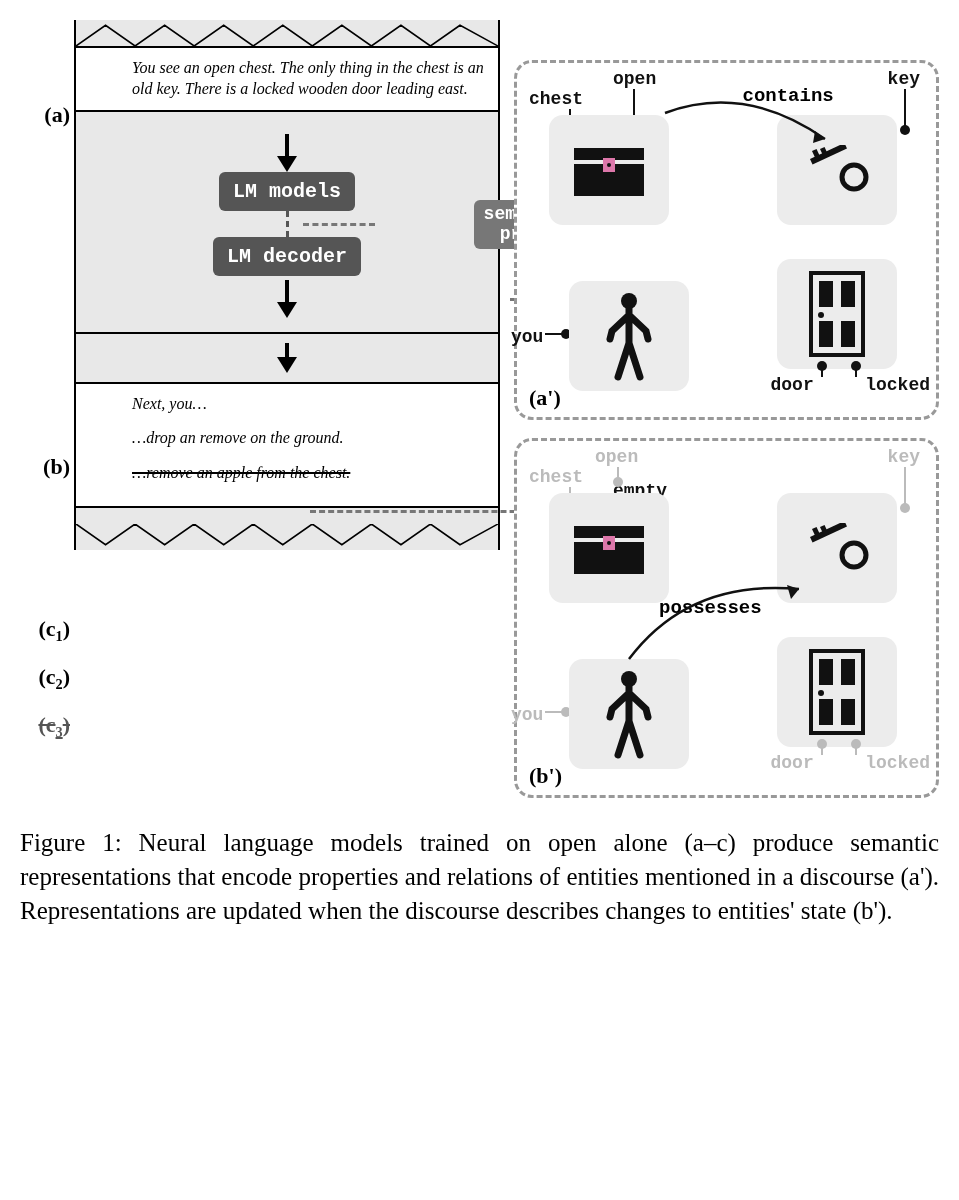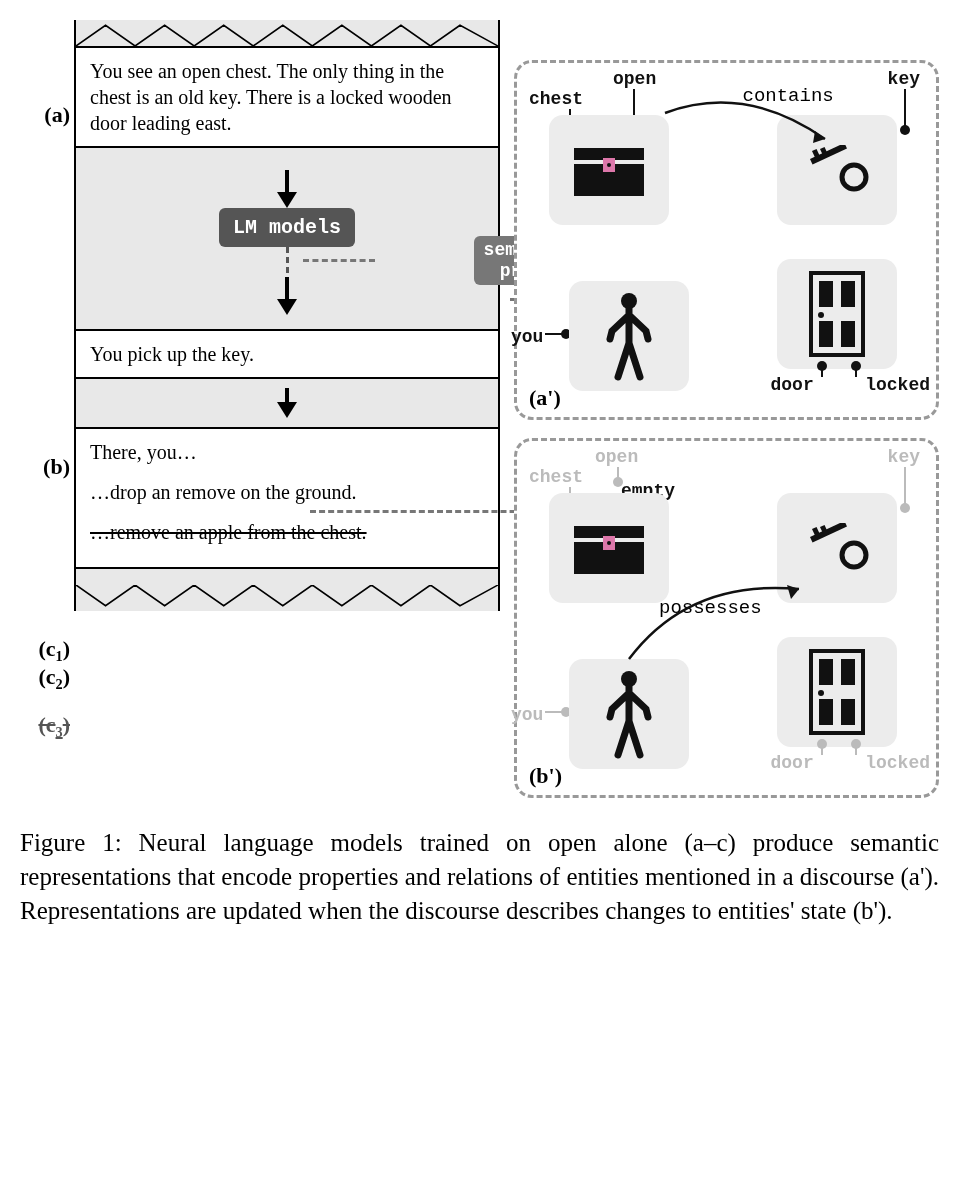--- a/index.html
+++ b/index.html
@@ -45,22 +45,24 @@
   .markers {
     position: absolute; left: 0; top: 0; width: 54px; height: 100%;
   }
   .marker {
     position: absolute; left: 0; width: 50px; text-align: right;
     font-family: Georgia, serif; font-weight: bold; font-size: 22px;
   }
   .marker sub { font-size: 0.65em; }
   .marker.strike { text-decoration: line-through; text-decoration-thickness: 2px; color:#555;}
   .narr {
-    font-size: 20px;
+    font-style: italic;
+    font-size: 16px;
     line-height: 1.3;
+    margin-left: 42px;
   }
   .narr.strike { text-decoration: line-through; text-decoration-thickness: 2px; }
   .lm-stack {
     display:flex; flex-direction:column; align-items:center; padding:12px 0 4px;
     position:relative;
   }
   .lm-box {
     background:#555; color:#fff; font-family:'Courier New',monospace; font-weight:bold;
     font-size:20px; padding:8px 14px; border-radius:6px;
   }
@@ -110,21 +112,21 @@
   .tag.dim { color:#bbb; }
   .stem { position:absolute; background:#111; }
   .stem.dim { background:#bbb; }
   .dot { position:absolute; width:10px; height:10px; border-radius:50%; background:#111; }
   .dot.dim { background:#bbb; }
   .panel-label {
     position:absolute; left:12px; bottom:6px; font-weight:bold; font-size:22px;
     font-family:Georgia,serif;
   }
   .rel-label {
-    position:absolute; font-family:'Courier New',monospace; font-weight:normal; font-size:19px;
+    position:absolute; font-family:'Courier New',monospace; font-weight:bold; font-size:19px;
   }
   
   .caption {
     margin-top:28px; font-size:25px; line-height:1.35; text-align:justify;
     font-family:Georgia,'Times New Roman',serif;
   }
   
   .dash-link {
     position:absolute; border-top:3px dashed #777; height:0;
   }
@@ -136,21 +138,21 @@
 </style>
 </head>
 <body>
 
 <div class="figure-wrap">
 
   <div class="left-col">
     <div class="markers">
       <div class="marker" style="top:82px">(a)</div>
       <div class="marker" style="top:434px">(b)</div>
-      <div class="marker" style="top:616px"><span>(c</span><sub>1</sub><span>)</span></div>
+      <div class="marker" style="top:596px"><span>(c</span><sub>1</sub><span>)</span></div>
       <div class="marker" style="top:644px"><span>(c</span><sub>2</sub><span>)</span></div>
       <div class="marker strike" style="top:692px"><span>(c</span><sub>3</sub><span>)</span></div>
     </div>
 
     <div class="torn-top">
       <svg viewBox="0 0 100 10" preserveAspectRatio="none">
         <polyline points="0,10 7,2 14,10 21,2 28,10 35,2 42,10 49,2 56,10 63,2 70,10 77,2 84,10 91,2 100,10" fill="#e8e8e8" stroke="#000" stroke-width="0.5"></polyline>
       </svg>
     </div>
 
@@ -161,47 +163,45 @@
       </div>
 
       <div class="section gray">
         <div class="lm-stack">
           <div class="down-arrow">
             <div class="shaft"></div>
               <div class="head"></div>
           </div>
           <div class="lm-box">LM models</div>
           <div class="gap-line"></div>
+          <div class="lm-box">LM decoder</div>
           <div class="down-arrow" style="margin-top:4px">
             <div class="shaft"></div>
               <div class="head"></div>
           </div>
 
           <div class="probe-box" style="top:78px">
             <span>semantic</span><br>
             <span>probe</span>
           </div>
 
           <div style="position:absolute; top:101px; left:54%; width:72px; border-top:3px dashed #777;"></div>
         </div>
       </div>
 
-      <div class="section">
-        <div class="narr">You pick up the key.</div>
-      </div>
 
       <div class="gray-thin">
         <div class="down-arrow">
           <div class="shaft" style="height:14px"></div>
             <div class="head"></div>
         </div>
       </div>
 
       <div class="section" style="padding-bottom:22px">
-        <div class="narr" style="margin-bottom:14px">There, you…</div>
+        <div class="narr" style="margin-bottom:14px">Next, you…</div>
         <div class="narr" style="margin-bottom:14px">…drop an remove on the ground.</div>
         <div class="narr strike">…remove an apple from the chest.</div>
       </div>
       <div style="border-top:2px solid #000; height:18px; background:#e8e8e8"></div>
     </div>
 
     <div class="torn-bot">
       <svg viewBox="0 0 100 10" preserveAspectRatio="none">
         <polyline points="0,0 7,8 14,0 21,8 28,0 35,8 42,0 49,8 56,0 63,8 70,0 77,8 84,0 91,8 100,0" fill="#e8e8e8" stroke="#000" stroke-width="0.5"></polyline>
       </svg>
@@ -291,21 +291,21 @@
       </div>
       <div class="panel-label">(a')</div>
     </div>
 
     <div class="state-panel">
       <div class="entity-grid">
 
         <div class="entity-cell">
           <span class="tag dim" style="top:14px; left:0">chest</span>
           <span class="tag dim" style="top:-6px; left:66px">open</span>
-          <span class="tag" style="top:28px; left:92px">empty</span>
+          <span class="tag" style="top:28px; left:84px">empty</span>
           <div class="stem dim" style="top:34px; left:40px; width:2px; height:20px"></div>
           <div class="dot dim" style="top:50px; left:36px"></div>
           <div class="stem dim" style="top:14px; left:88px; width:2px; height:14px"></div>
           <div class="dot dim" style="top:24px; left:84px"></div>
           <div class="stem" style="top:48px; left:104px; width:2px; height:10px"></div>
           <div class="dot" style="top:54px; left:100px"></div>
           <div class="entity-box">
             <svg width="78" height="60" viewBox="0 0 78 60">
               <rect x="4" y="8" width="70" height="12" fill="#111"></rect>
               <rect x="4" y="24" width="70" height="32" fill="#111"></rect>

